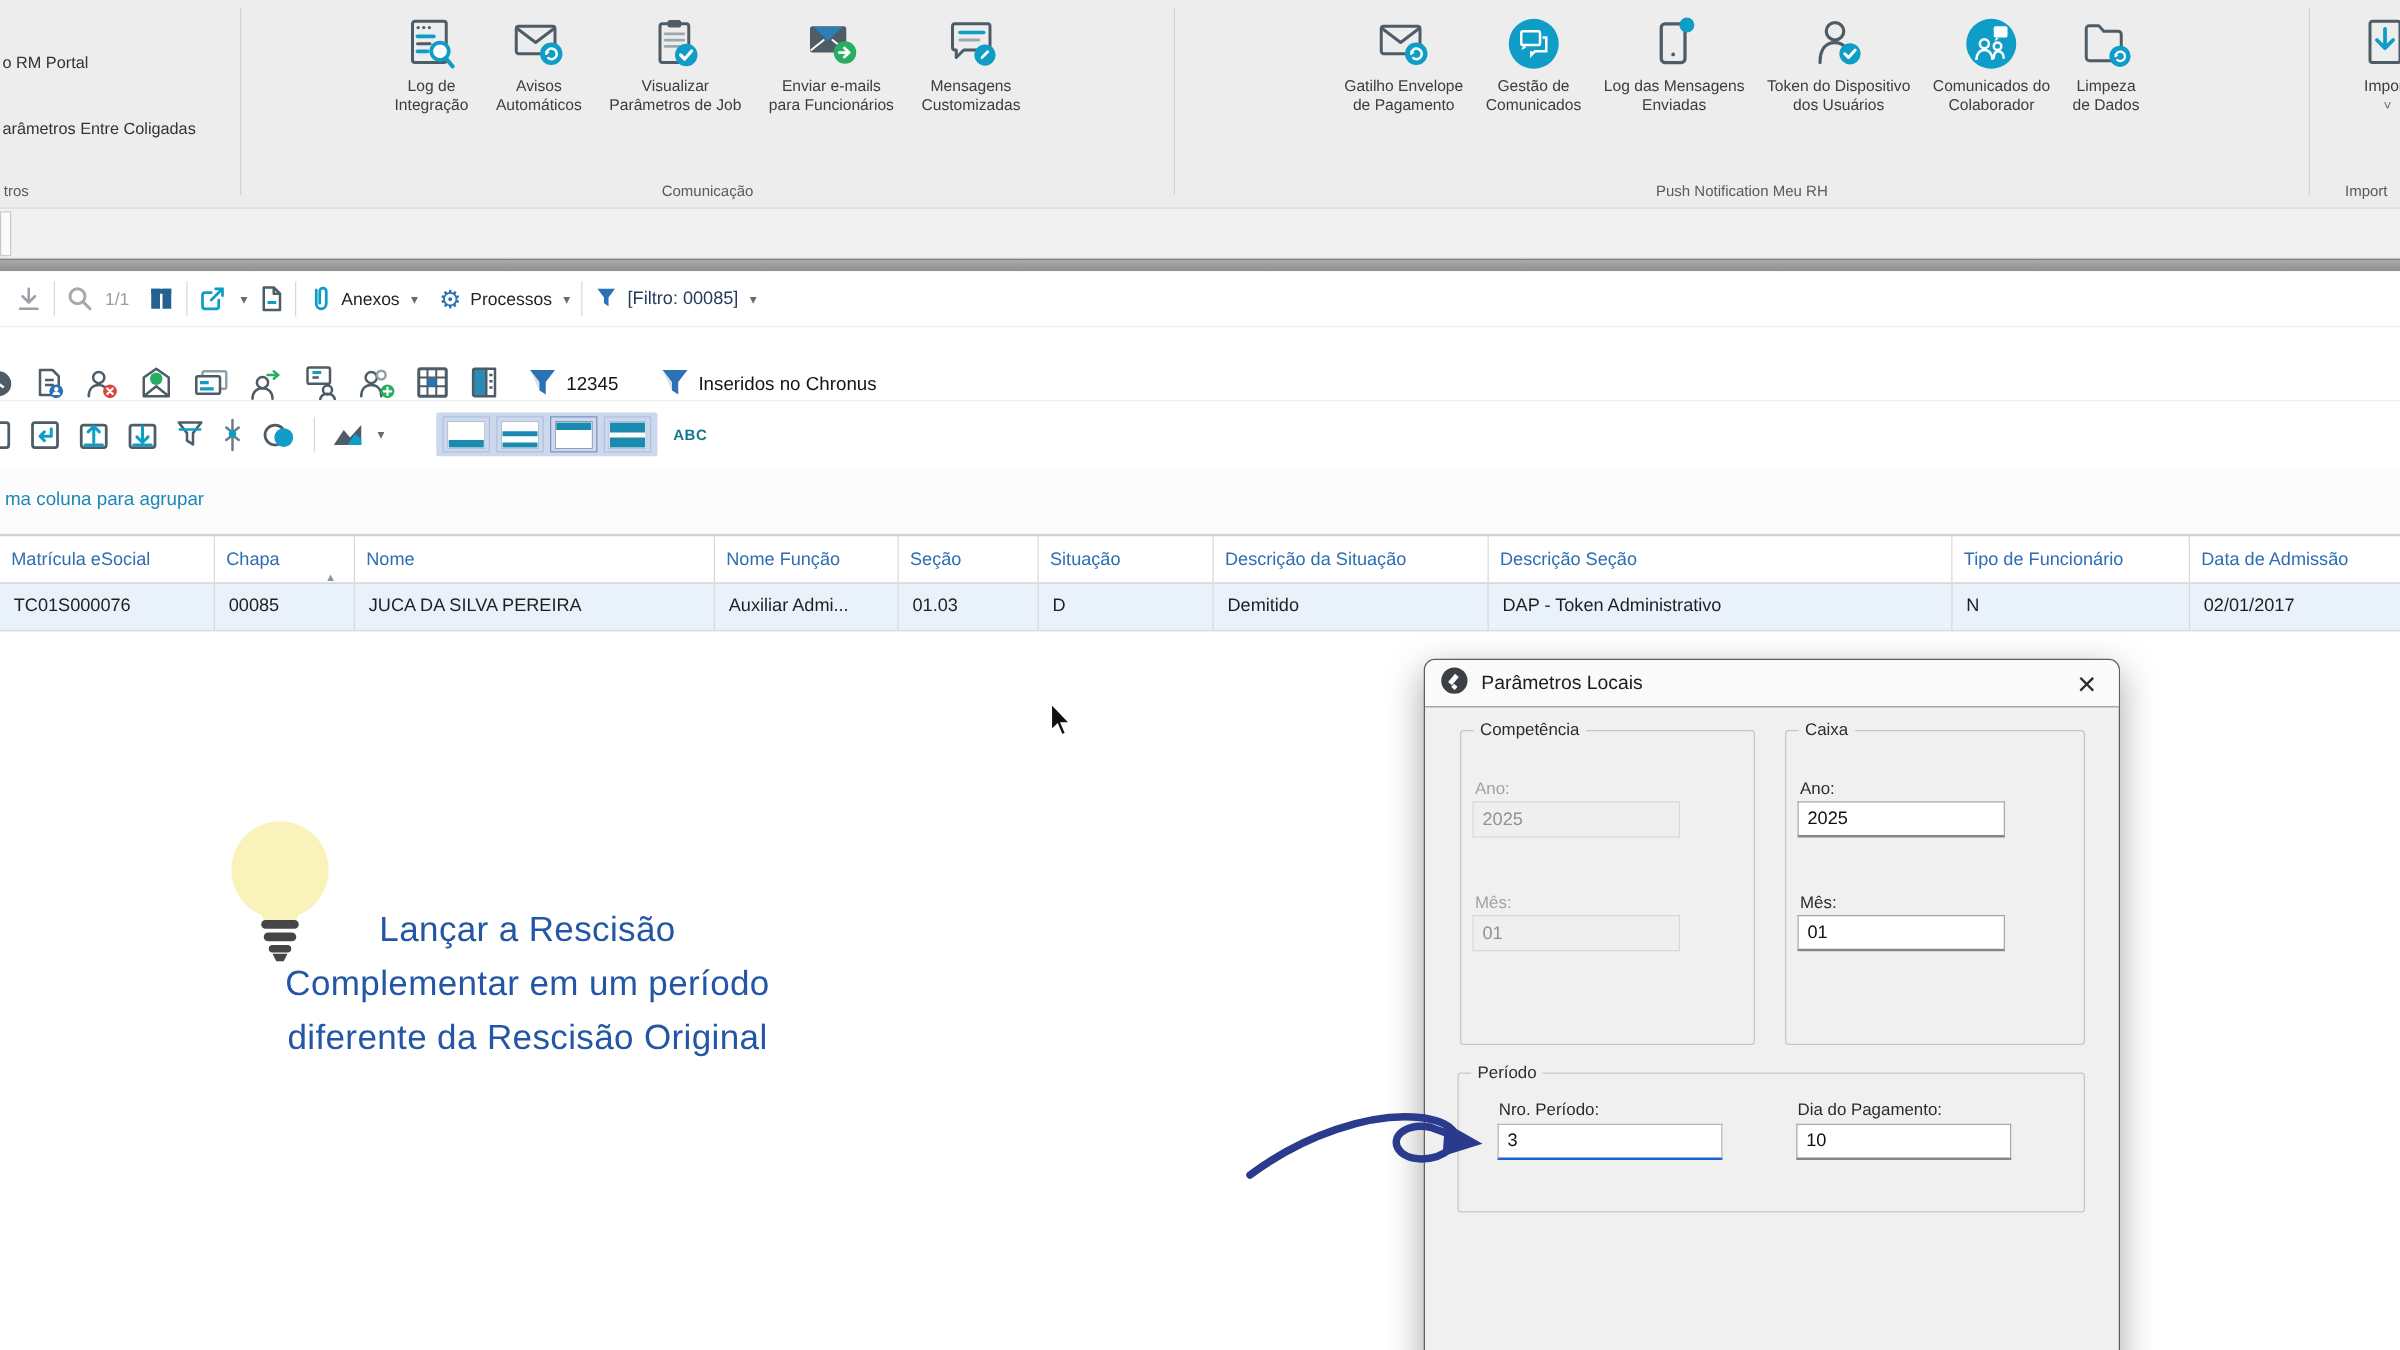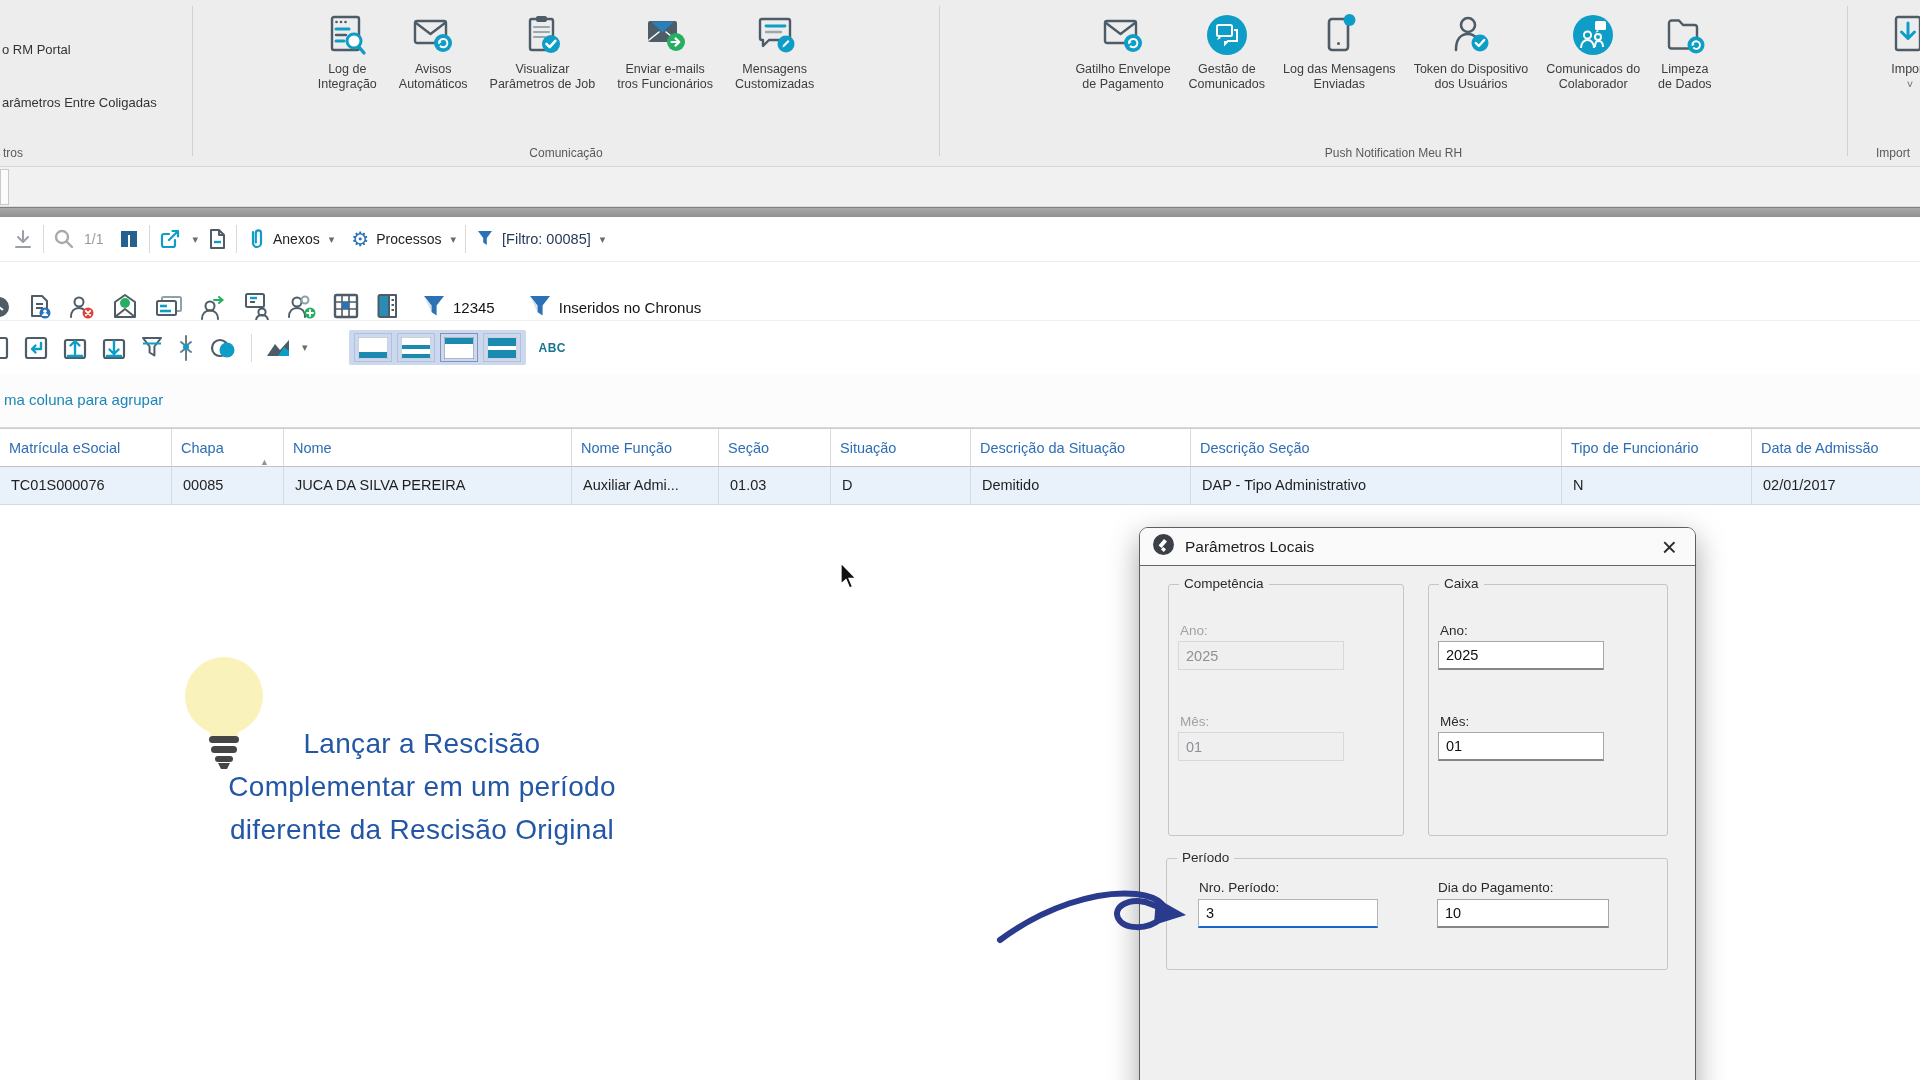--- a/index.html
+++ b/index.html
@@ -158,21 +158,21 @@
         <div class="rbtn">
           <span class="ricon">
             <svg width="46" height="46" viewBox="0 0 46 46" fill="none" stroke-linecap="round" stroke-linejoin="round">
               <rect x="6" y="9" width="29" height="21" rx="2" fill="#4d5c66"></rect>
               <path d="M9 9.5 h23 l-11.5 11 z" fill="#2a7fb8"></path>
               <path d="M7 28 l10 -8 M34 28 l-10 -8" stroke="#fff" stroke-width="1.6"></path>
               <circle cx="34" cy="30" r="9" fill="#27ae60"></circle>
               <path d="M29.5 30 h7.5 M33.5 26.4 l3.8 3.6 -3.8 3.6" stroke="#fff" stroke-width="2.2"></path>
             </svg>
           </span>
-          <span class="rlbl"><span>Enviar e-mails</span><br><span>tros Funcionários</span></span>
+          <span class="rlbl"><span>Enviar e-mails</span><br><span>para Funcionários</span></span>
         </div>
         <div class="rbtn">
           <span class="ricon">
             <svg width="46" height="46" viewBox="0 0 46 46" fill="none" stroke-linecap="round" stroke-linejoin="round">
               <path d="M10 7 h26 a2 2 0 0 1 2 2 v17 a2 2 0 0 1 -2 2 h-19 l-6 6 v-6 h-1 a2 2 0 0 1 -2 -2 v-17 a2 2 0 0 1 2 -2 z" stroke="#4d5c66" stroke-width="2.4"></path>
               <line x1="14" y1="14" x2="33" y2="14" stroke="#0e9dc6" stroke-width="2.8"></line>
               <line x1="14" y1="20" x2="29" y2="20" stroke="#9aa7ad" stroke-width="2.4"></line>
               <circle cx="34" cy="32" r="8.5" fill="#0e9dc6"></circle>
               <path d="M30.5 35.5 l2 -1 l5 -5 -1.5 -1.5 -5 5 z" fill="#fff"></path>
             </svg>
@@ -548,21 +548,21 @@
       <div class="gh-cell c9">Data de Admissão</div>
     </div>
     <div class="g-row">
       <div class="gr-cell c0">TC01S000076</div>
       <div class="gr-cell c1">00085</div>
       <div class="gr-cell c2">JUCA DA SILVA PEREIRA</div>
       <div class="gr-cell c3">Auxiliar Admi...</div>
       <div class="gr-cell c4">01.03</div>
       <div class="gr-cell c5">D</div>
       <div class="gr-cell c6">Demitido</div>
-      <div class="gr-cell c7">DAP - Tipo Administrativo</div>
+      <div class="gr-cell c7">DAP - Token Administrativo</div>
       <div class="gr-cell c8">N</div>
       <div class="gr-cell c9">02/01/2017</div>
     </div>
   </div>
 
   <div class="tip-bulb">
     <svg width="92" height="122" viewBox="0 0 92 122">
       <circle cx="46" cy="44" r="39" fill="#faf2bb"></circle>
       <path d="M28 70 q18 14 36 0 l-5 14 h-26 z" fill="#faf2bb"></path>
       <rect x="31" y="84" width="30" height="7" rx="3.5" fill="#454545"></rect>

